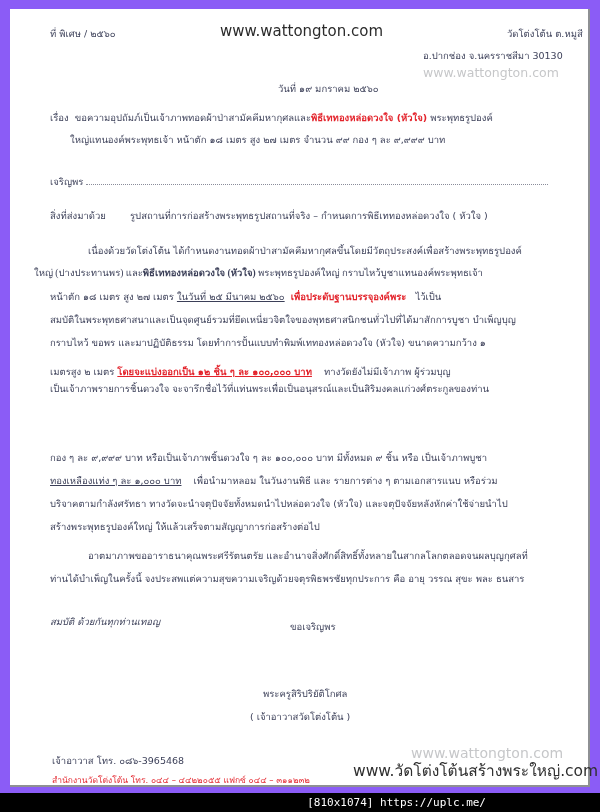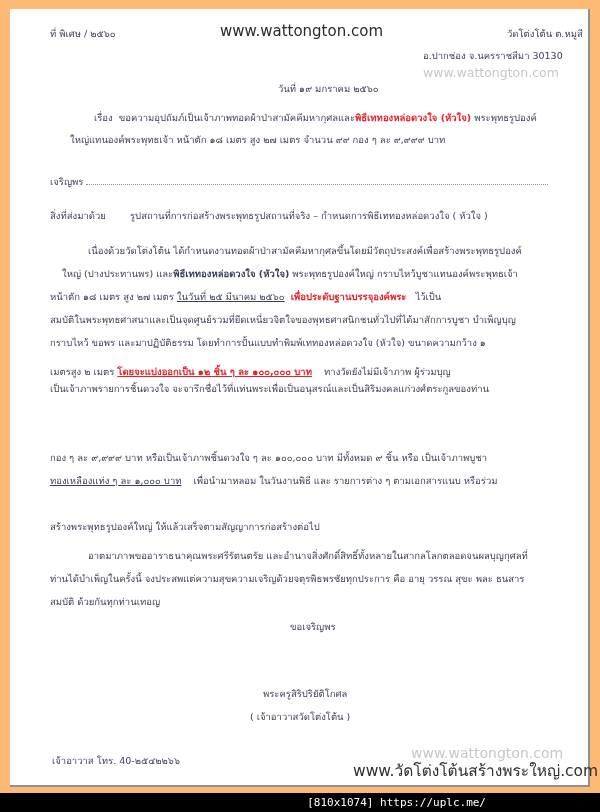--- a/index.html
+++ b/index.html
@@ -4,21 +4,21 @@
 <style>
   html, body { margin: 0; padding: 0; }
   body {
     width: 600px; height: 812px; overflow: hidden;
     background: #000;
     font-family: "DejaVu Sans", sans-serif;
     position: relative;
   }
   .frame {
     position: absolute; left: 0; top: 0; width: 600px; height: 793px;
-    background: #fdba74;
+    background: #8b5cf6;
   }
   .page {
     position: absolute; left: 10px; top: 9px; width: 580px; height: 778px;
     background: #ffffff;
     border-right: 2px solid #8e9093;
     border-bottom: 2px solid #8e9093;
     box-sizing: border-box;
   }
   .txt { position: absolute; color: #3b3f58; font-size: 9.5px; white-space: nowrap; line-height: 1; }
   .red { color: #e3232b; }
@@ -46,60 +46,62 @@
 <div class="frame">
   <div class="page">
 
     <span class="txt" style="left:40px; top:20px;">ที่ พิเศษ / ๒๕๖๐</span>
     <span class="wm wm-top" style="left:210px; top:15px;">www.wattongton.com</span>
     <span class="txt" style="left:497px; top:20px;">วัดโต่งโต้น  ต.หมูสี</span>
     <span class="txt" style="left:413px; top:42px;">อ.ปากช่อง  จ.นครราชสีมา 30130</span>
     <span class="wm wm-light" style="left:413px; top:58px;">www.wattongton.com</span>
     <span class="txt" style="left:268px; top:75px;">วันที่   ๑๙  มกราคม  ๒๕๖๐</span>
 
-    <div class="txt" style="left:40px; top:104px;margin-left:44px;">
+    <div class="txt" style="left:40px; top:104px;">
       <span>เรื่อง</span>&nbsp;&nbsp;<span>ขอความอุปถัมภ์เป็นเจ้าภาพทอดผ้าป่าสามัคคีมหากุศลและ</span><span class="red bold">พิธีเททองหล่อดวงใจ  (หัวใจ)</span><span> พระพุทธรูปองค์</span>
     </div>
     <span class="txt" style="left:60px; top:126px;">ใหญ่แทนองค์พระพุทธเจ้า   หน้าตัก ๑๘ เมตร สูง ๒๗ เมตร   จำนวน  ๙๙  กอง ๆ ละ  ๙,๙๙๙  บาท</span>
 
     <span class="txt" style="left:40px; top:168px;">เจริญพร</span>
     <div class="dots"></div>
 
     <span class="txt" style="left:40px; top:202px;">สิ่งที่ส่งมาด้วย</span>
     <span class="txt" style="left:120px; top:202px;">รูปสถานที่การก่อสร้างพระพุทธรูปสถานที่จริง  –  กำหนดการพิธีเททองหล่อดวงใจ  ( หัวใจ )</span>
 
     <span class="txt" style="left:78px; top:237px;">เนื่องด้วยวัดโต่งโต้น   ได้กำหนดงานทอดผ้าป่าสามัคคีมหากุศลขึ้นโดยมีวัตถุประสงค์เพื่อสร้างพระพุทธรูปองค์</span>
-    <div class="txt" style="left:52px; top:260px;">
+    <div class="txt" style="left:24px; top:260px;font-family:Liberation Serif, serif;">
       <span>ใหญ่ (ปางประทานพร) และ</span><span class="bold">พิธีเททองหล่อดวงใจ (หัวใจ)</span><span> พระพุทธรูปองค์ใหญ่   กราบไหว้บูชาแทนองค์พระพุทธเจ้า</span>
     </div>
     <div class="txt" style="left:40px; top:283px;">
       <span>หน้าตัก ๑๘ เมตร สูง ๒๗ เมตร  </span><span class="ul">ในวันที่  ๒๕  มีนาคม  ๒๕๖๐</span>&nbsp;&nbsp;<span class="red bold">เพื่อประดับฐานบรรจุองค์พระ</span>&nbsp;&nbsp;&nbsp;<span>ไว้เป็น</span>
     </div>
     <span class="txt" style="left:40px; top:306px;">สมบัติในพระพุทธศาสนาและเป็นจุดศูนย์รวมที่ยึดเหนี่ยวจิตใจของพุทธศาสนิกชนทั่วไปที่ได้มาสักการบูชา   บำเพ็ญบุญ</span>
     <span class="txt" style="left:40px; top:329px;">กราบไหว้  ขอพร   และมาปฏิบัติธรรม    โดยทำการปั้นแบบทำพิมพ์เททองหล่อดวงใจ  (หัวใจ)  ขนาดความกว้าง  ๑</span>
     <div class="txt" style="left:40px; top:352px;margin-top:6px;">
       <span>เมตรสูง  ๒  เมตร  </span><span class="red bold ul">โดยจะแบ่งออกเป็น    ๑๒  ชิ้น ๆ ละ  ๑๐๐,๐๐๐  บาท</span>&nbsp;&nbsp;&nbsp;&nbsp;<span>ทางวัดยังไม่มีเจ้าภาพ      ผู้ร่วมบุญ</span>
     </div>
     <span class="txt" style="left:40px; top:375px;">เป็นเจ้าภาพรายการชิ้นดวงใจ   จะจารึกชื่อไว้ที่แท่นพระเพื่อเป็นอนุสรณ์และเป็นสิริมงคลแก่วงศ์ตระกูลของท่าน</span>
 
     <span class="txt" style="left:40px; top:444px;">กอง ๆ ละ  ๙,๙๙๙ บาท   หรือเป็นเจ้าภาพชิ้นดวงใจ   ๆ ละ  ๑๐๐,๐๐๐  บาท  มีทั้งหมด  ๙  ชิ้น  หรือ  เป็นเจ้าภาพบูชา</span>
     <div class="txt" style="left:40px; top:467px;">
       <span class="ul">ทองเหลืองแท่ง ๆ ละ  ๑,๐๐๐ บาท</span>&nbsp;&nbsp;&nbsp;&nbsp;<span>เพื่อนำมาหลอม  ในวันงานพิธี และ  รายการต่าง ๆ  ตามเอกสารแนบ   หรือร่วม</span>
     </div>
+    <span class="txt" style="left:40px; top:490px;">บริจาคตามกำลังศรัทธา    ทางวัดจะนำจตุปัจจัยทั้งหมดนำไปหล่อดวงใจ  (หัวใจ)   และจตุปัจจัยหลังหักค่าใช้จ่ายนำไป</span>
     <span class="txt" style="left:40px; top:513px;">สร้างพระพุทธรูปองค์ใหญ่ ให้แล้วเสร็จตามสัญญาการก่อสร้างต่อไป</span>
 
     <span class="txt" style="left:78px; top:542px;">อาตมาภาพขออาราธนาคุณพระศรีรัตนตรัย   และอำนาจสิ่งศักดิ์สิทธิ์ทั้งหลายในสากลโลกตลอดจนผลบุญกุศลที่</span>
     <span class="txt" style="left:40px; top:565px;">ท่านได้บำเพ็ญในครั้งนี้  จงประสพแต่ความสุขความเจริญด้วยจตุรพิธพรชัยทุกประการ  คือ อายุ  วรรณ  สุขะ  พละ  ธนสาร</span>
-    <span class="txt" style="left:40px; top:588px;">สมบัติ  ด้วยกันทุกท่านเทอญ</span>
+    <span class="txt" style="left:40px; top:608px;font-style:italic;">สมบัติ  ด้วยกันทุกท่านเทอญ</span>
 
     <span class="txt" style="left:280px; top:613px;">ขอเจริญพร</span>
     <span class="txt" style="left:253px; top:680px;">พระครูสิริปริยัติโกศล</span>
     <span class="txt" style="left:240px; top:703px;">( เจ้าอาวาสวัดโต่งโต้น  )</span>
 
-    <span class="txt" style="left:42px; top:747px;">เจ้าอาวาส  โทร. 40-๒๕๔๒๒๖๖</span>
+    <span class="txt" style="left:42px; top:747px;">เจ้าอาวาส  โทร. ๐๘๖-3965468</span>
+    <span class="txt red" style="left:42px; top:767px; font-size:8.5px;">สำนักงานวัดโต่งโต้น   โทร. ๐๔๔ – ๔๔๒๒๐๕๕   แฟกซ์  ๐๔๔ – ๓๑๑๒๓๒</span>
     <span class="wm wm-light" style="left:401px; top:737px; font-size:14px;">www.wattongton.com</span>
     <span class="wm wm-bottom" style="left:343px; top:755px;">www.วัดโต่งโต้นสร้างพระใหญ่.com</span>
   </div>
 </div>
 
 <div class="footer-bar">
   <span>[810x1074] https://uplc.me/</span>
 </div>
 
 </body></html>

